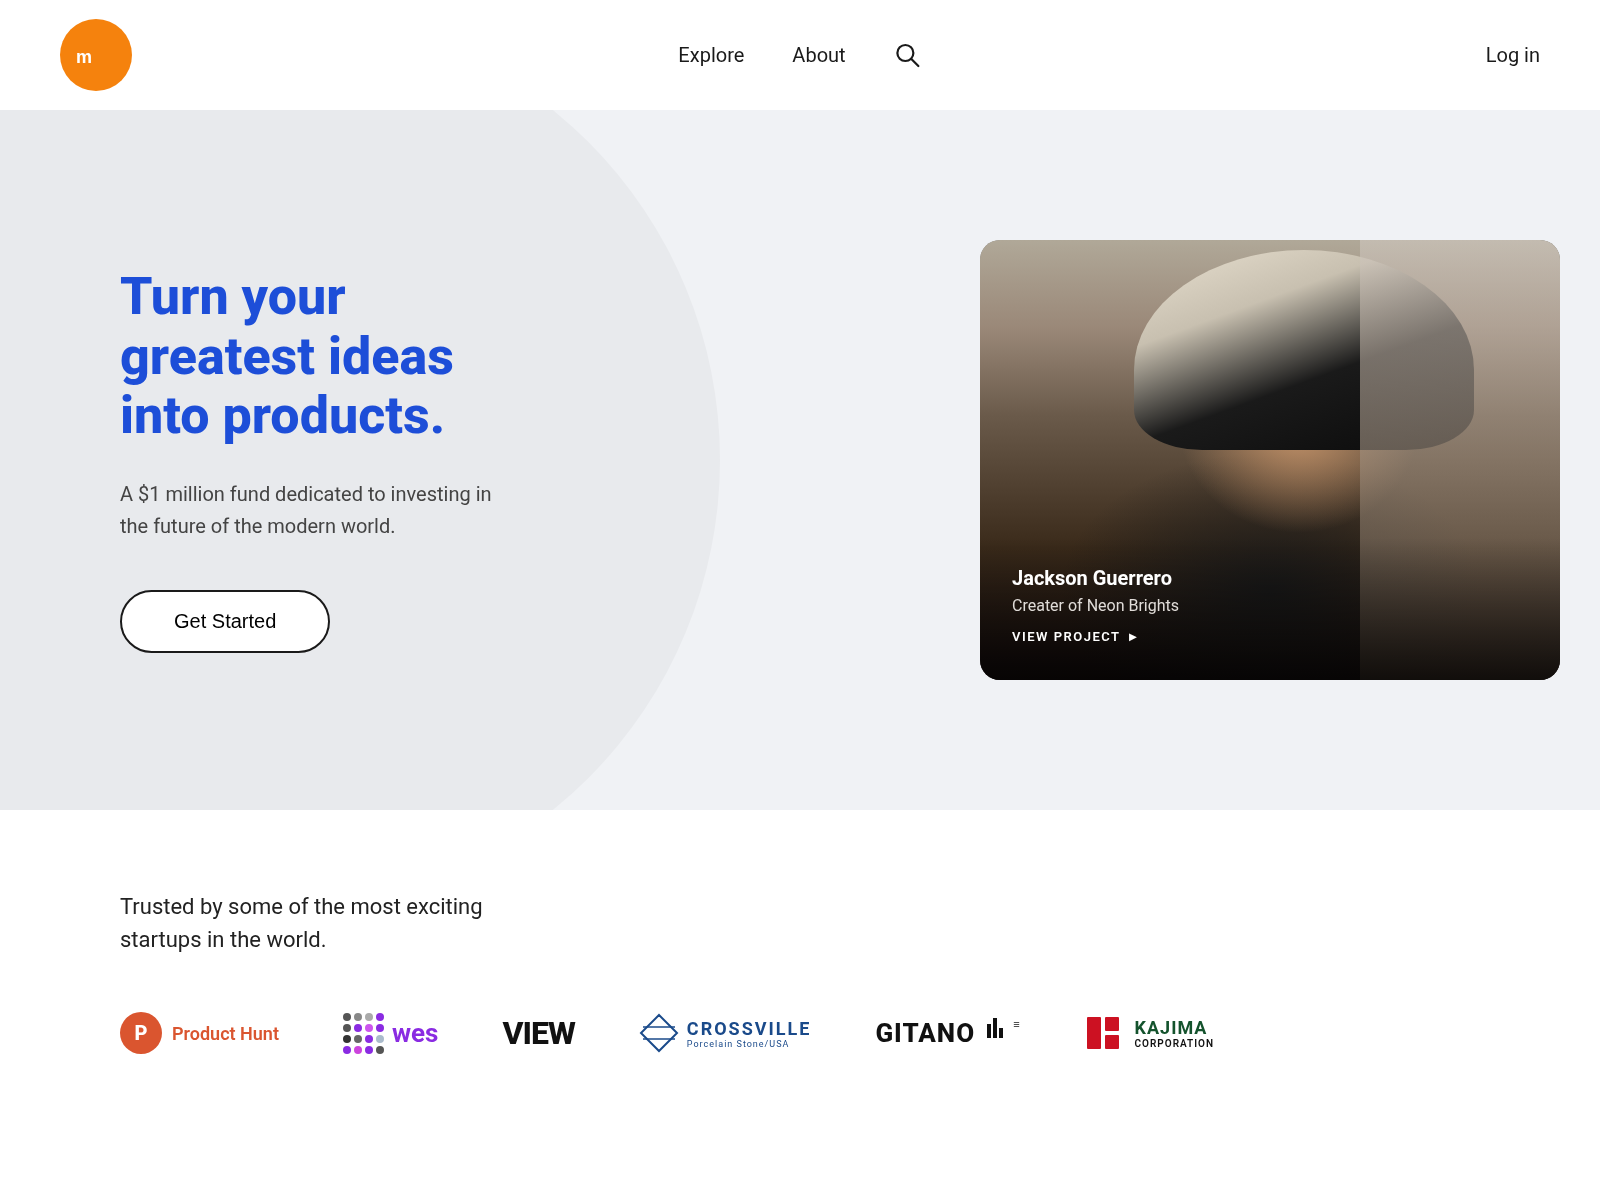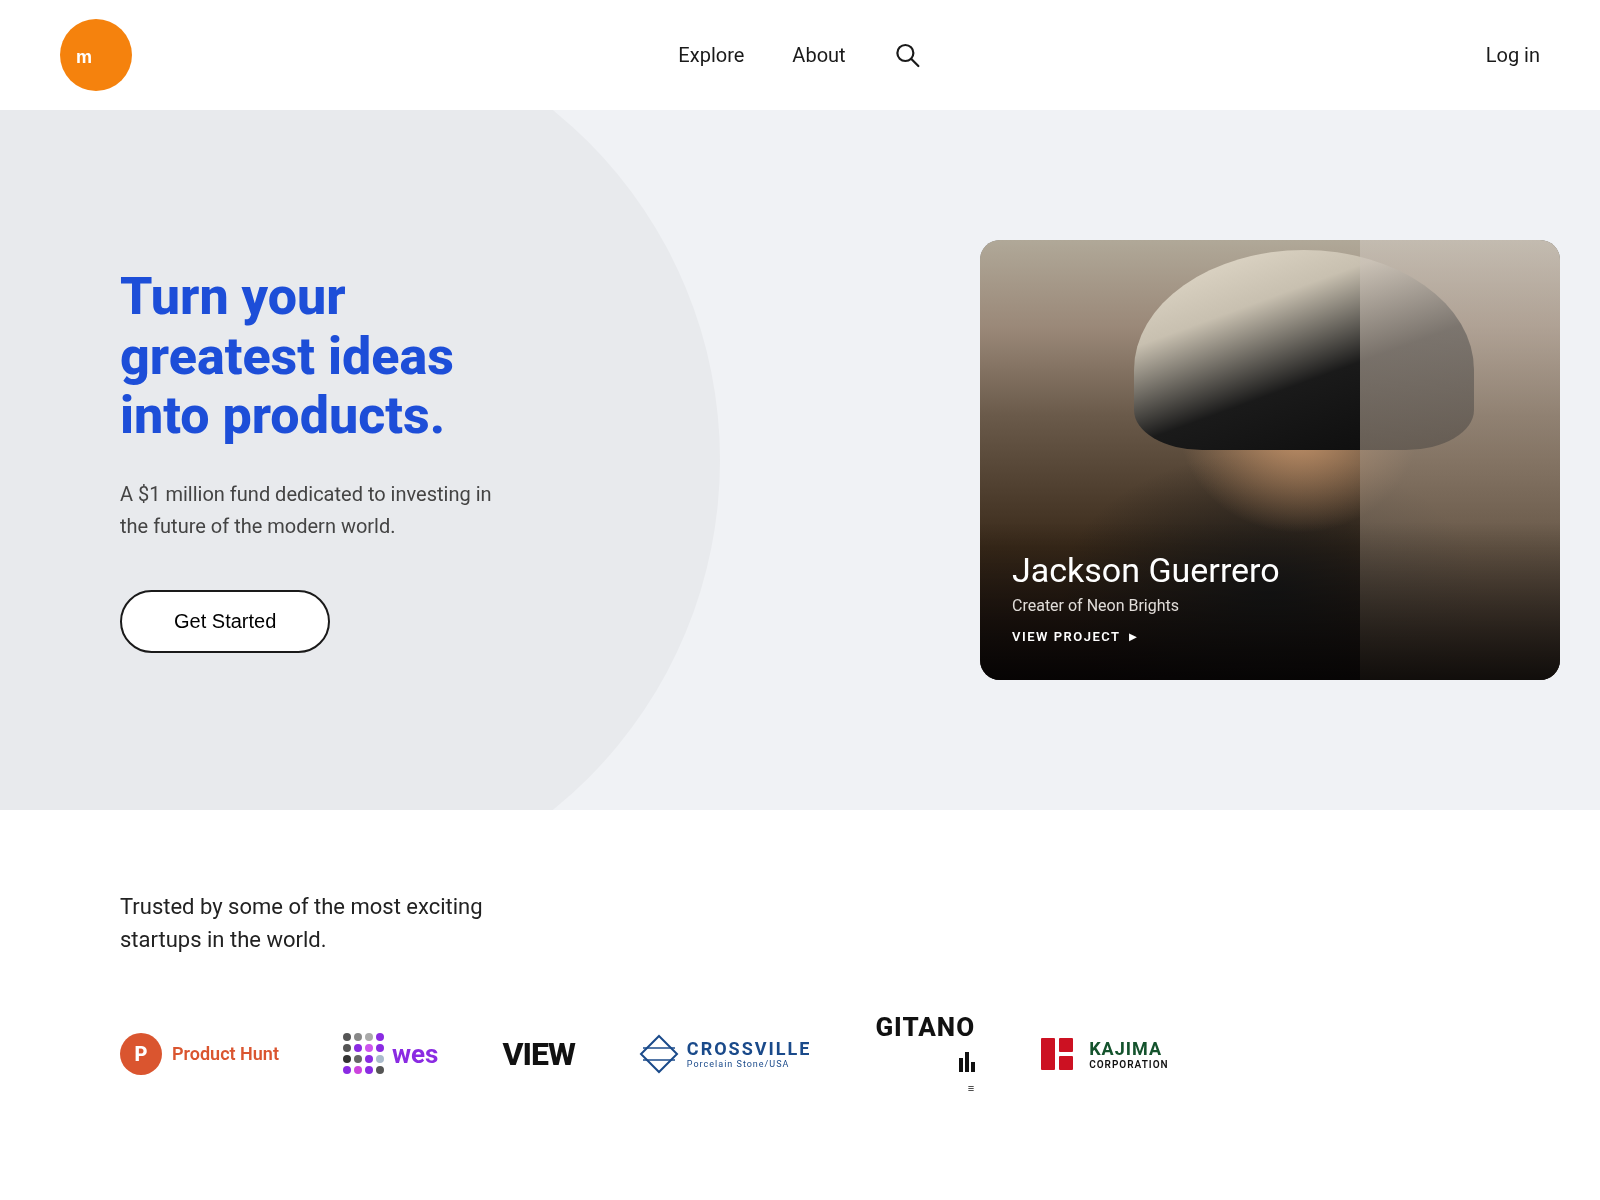--- a/index.html
+++ b/index.html
@@ -205,22 +205,22 @@
     .card-overlay {
       position: absolute;
       bottom: 0;
       left: 0;
       right: 0;
       padding: 28px 32px 36px;
       background: linear-gradient(to top, rgba(0,0,0,0.75) 0%, transparent 100%);
     }
 
     .card-name {
-      font-size: 34px;
-      font-weight: 400;
+      font-size: 20px;
+      font-weight: 700;
       color: #ffffff;
       margin-bottom: 6px;
     }
 
     .card-role {
       font-size: 16px;
       color: #e0dcd8;
       margin-bottom: 14px;
     }
 
@@ -484,21 +484,21 @@
         <polygon points="20,2 38,20 20,38 2,20" fill="none" stroke="#1a4a8a" stroke-width="2"></polygon>
         <line x1="4" y1="14" x2="36" y2="14" stroke="#1a4a8a" stroke-width="1.5"></line>
         <line x1="4" y1="26" x2="36" y2="26" stroke="#1a4a8a" stroke-width="1.5"></line>
       </svg>
       <div class="crossville-text-group">
         <span class="crossville-main">CROSSVILLE</span>
         <span class="crossville-sub">Porcelain Stone/USA</span>
       </div>
     </div>
 
-    <div class="logo-item" style="align-items:flex-end;flex-direction:column;">
+    <div class="logo-item" style="align-items:flex-start;">
       <span class="gitano-text">GITANO</span>
       <div class="gitano-bars">
         <div class="gitano-bar" style="height:14px;"></div>
         <div class="gitano-bar" style="height:20px;"></div>
         <div class="gitano-bar" style="height:10px;"></div>
       </div>
       <span style="font-size:11px;color:#111;font-weight:700;letter-spacing:1px;">≡</span>
     </div>
 
     <div class="logo-item kajima-logo">

